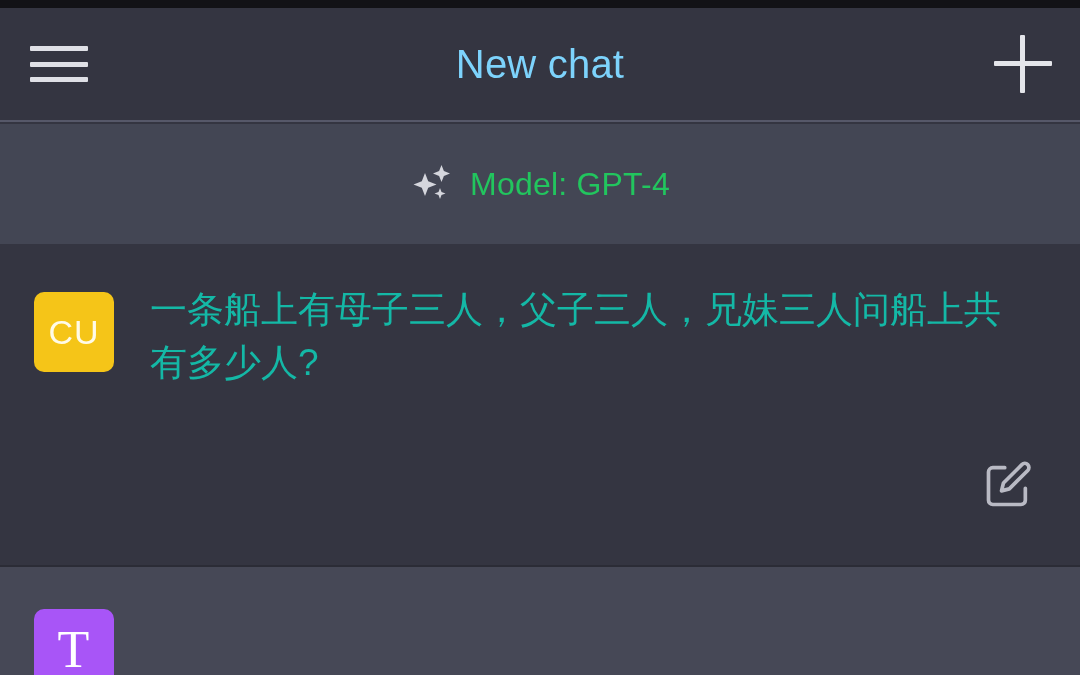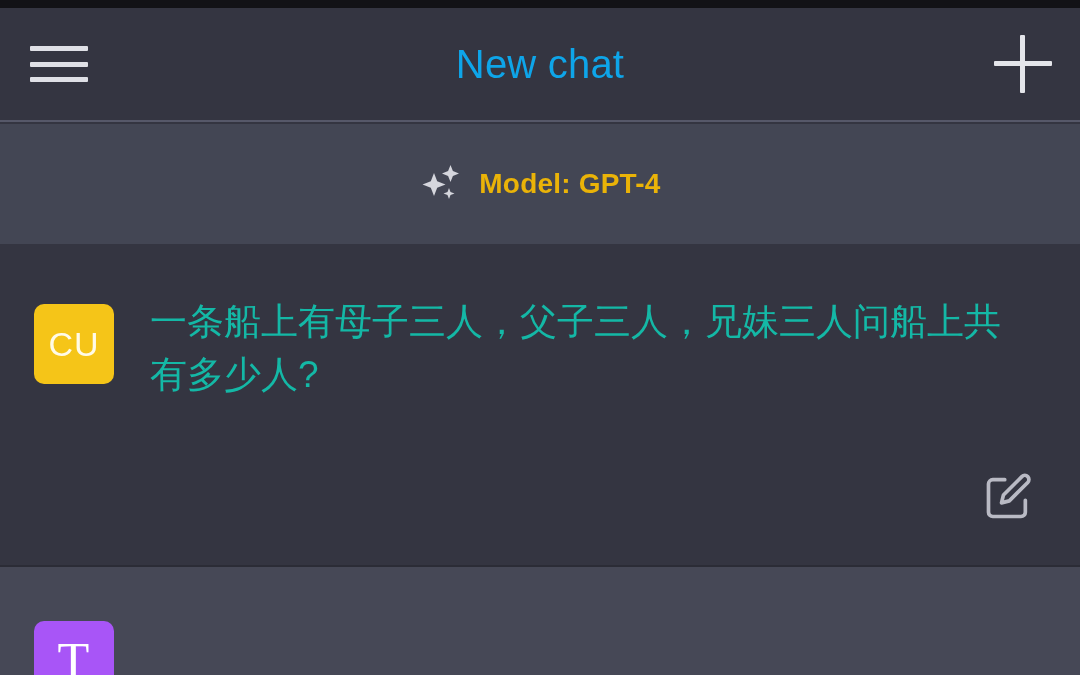--- a/index.html
+++ b/index.html
@@ -58,21 +58,21 @@
     display: block;
     width: 58px;
     height: 5px;
     background: #dfe0e6;
     border-radius: 1px;
   }
   .header-title {
     position: absolute;
     left: 0; right: 0;
     text-align: center;
-    color: #0ea5e9;
+    color: #7dd3fc;
     font-size: 40px;
     letter-spacing: 0.2px;
     pointer-events: none;
   }
   .plus-btn {
     position: relative;
     width: 58px;
     height: 58px;
     cursor: pointer;
     z-index: 2;
@@ -108,34 +108,33 @@
     display: flex;
     align-items: center;
     gap: 14px;
   }
   .sparkle-icon {
     width: 46px;
     height: 44px;
     display: block;
   }
   .model-label {
-    color: #eab308;
-    font-size: 28px;
+    color: #22c55e;
+    font-size: 32px;
     letter-spacing: 0.2px;
-    font-weight: bold;
   }
 
   
   .msg {
     position: absolute;
     left: 0;
     width: 1080px;
     box-sizing: border-box;
     display: flex;
-    padding: 12px 34px;
+    padding: 0 34px;
   }
   .msg-user {
     top: 244px;
     height: 323px;
     background: #343541;
     border-bottom: 2px solid #2b2c36;
   }
   .msg-assistant {
     top: 567px;
     height: 108px;

